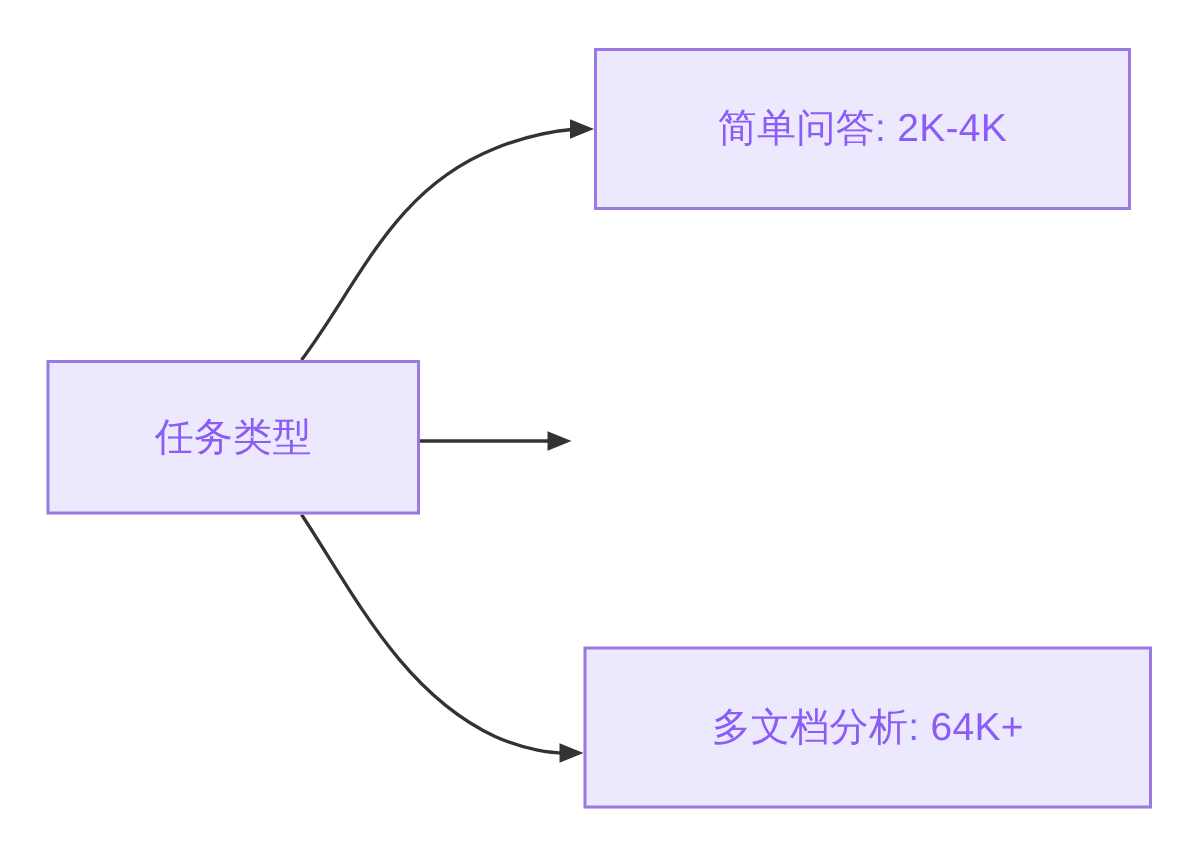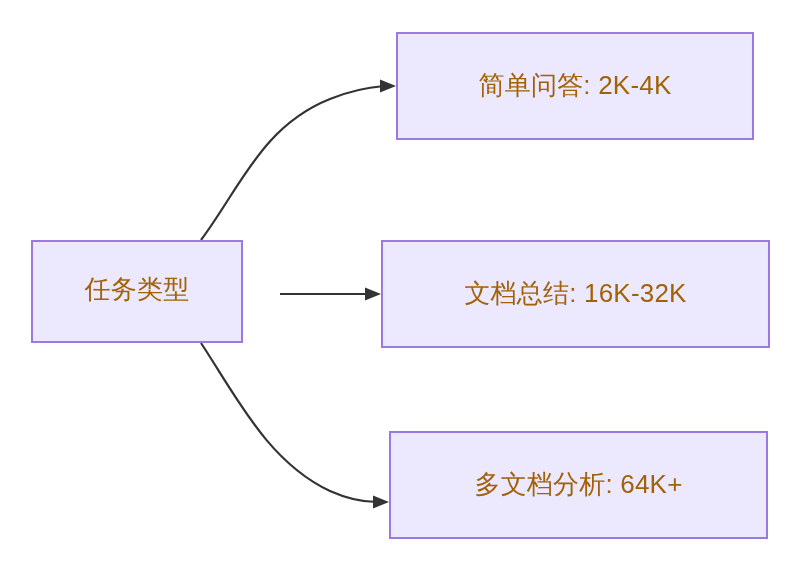--- a/index.html
+++ b/index.html
@@ -31,34 +31,33 @@
     box-sizing: border-box;
     background: #ECE8FD;
     border: 2px solid #9A7AE0;
     border-radius: 0px;
     display: flex;
     align-items: center;
     justify-content: center;
     z-index: 2;
   }
   .node-label {
-    color: #a16207;
+    color: #8b5cf6;
     font-size: 26px;
     line-height: 1.2;
     font-weight: 400;
     white-space: nowrap;
     letter-spacing: 0.2px;
     text-align: right;
   }
   #node-root {
     left: 31px;
     top: 240px;
-    width: 212px;
+    width: 249px;
     height: 103px;
-    font-family: Liberation Mono, monospace;
   }
   #node-simple-qa {
     left: 396px;
     top: 32px;
     width: 358px;
     height: 108px;
   }
   #node-doc-summary {
     left: 381px;
     top: 240px;
@@ -106,21 +105,18 @@
   </svg>
 
   <div class="node" id="node-root">
     <span class="node-label">任务类型</span>
   </div>
 
   <div class="node" id="node-simple-qa">
     <span class="node-label">简单问答: 2K-4K</span>
   </div>
 
-  <div class="node" id="node-doc-summary">
-    <span class="node-label">文档总结: 16K-32K</span>
-  </div>
 
   <div class="node" id="node-multi-doc">
     <span class="node-label">多文档分析: 64K+</span>
   </div>
 
 </div>
 
 </body></html>

